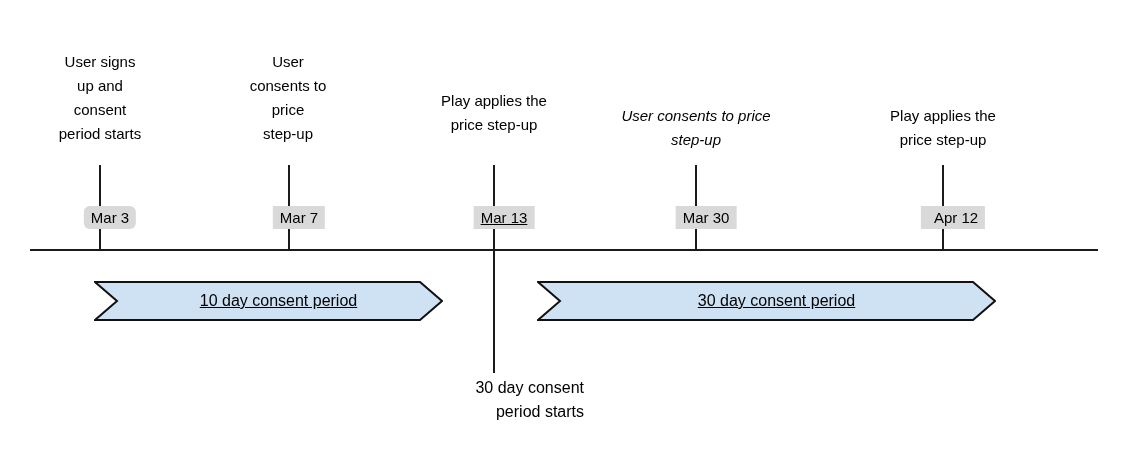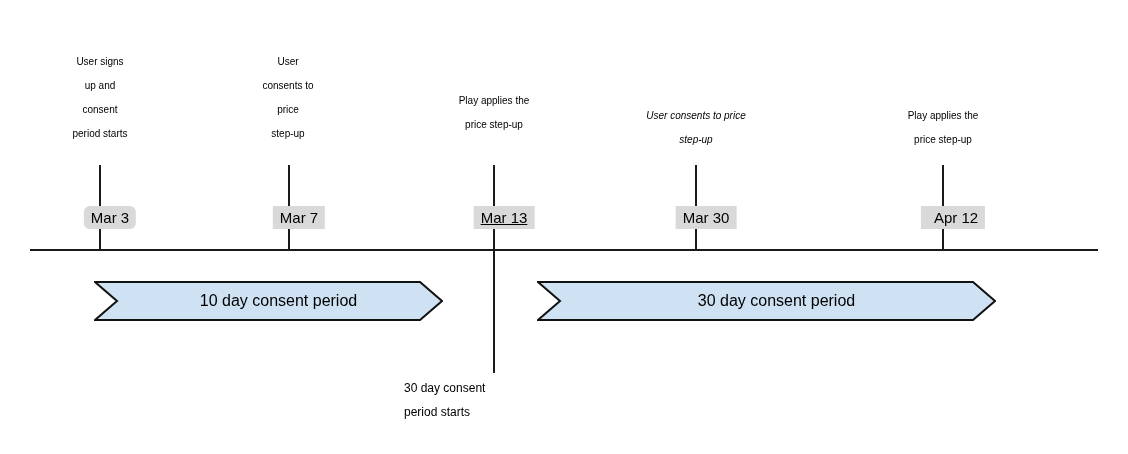--- a/index.html
+++ b/index.html
@@ -21,39 +21,39 @@
     width: 1068px; height: 2px;
     background: var(--line, #1a1a1a);
   }
   .tick {
     position: absolute;
     width: 2px;
     background: var(--line, #1a1a1a);
   }
   .event-label {
     position: absolute;
-    font-size: 10px;
+    font-size: 15px;
     line-height: 24px;
     text-align: center;
     white-space: pre-line;
   }
   .date-badge {
     position: absolute;
     transform: translateX(-50%);
     background: var(--date-bg, #d9d9d9);
     font-size: 15px;
     line-height: 19px;
     padding: 2px 7px;
     white-space: nowrap;
   }
   .below-note {
     position: absolute;
-    font-size: 12px;
+    font-size: 16px;
     line-height: 24px;
-    text-align: left;
+    text-align: right;
     white-space: pre-line;
   }
   .period-arrow {
     position: absolute;
   }
   .period-arrow svg {
     position: absolute;
     left: 0; top: 0;
     display: block;
   }
@@ -64,20 +64,21 @@
     stroke-linejoin: miter;
   }
   .period-arrow .period-label {
     position: absolute;
     left: 0; top: 0; right: 0; bottom: 0;
     display: flex;
     align-items: center;
     justify-content: center;
     padding-left: 20px;
     font-size: 16px;
+    text-decoration: underline;
   }
 </style>
 </head>
 <body>
 
 <div class="canvas">
 
   <div class="axis"></div>
 
   <div class="event-label" style="left:30px; top:50px; width:140px;">User signs

